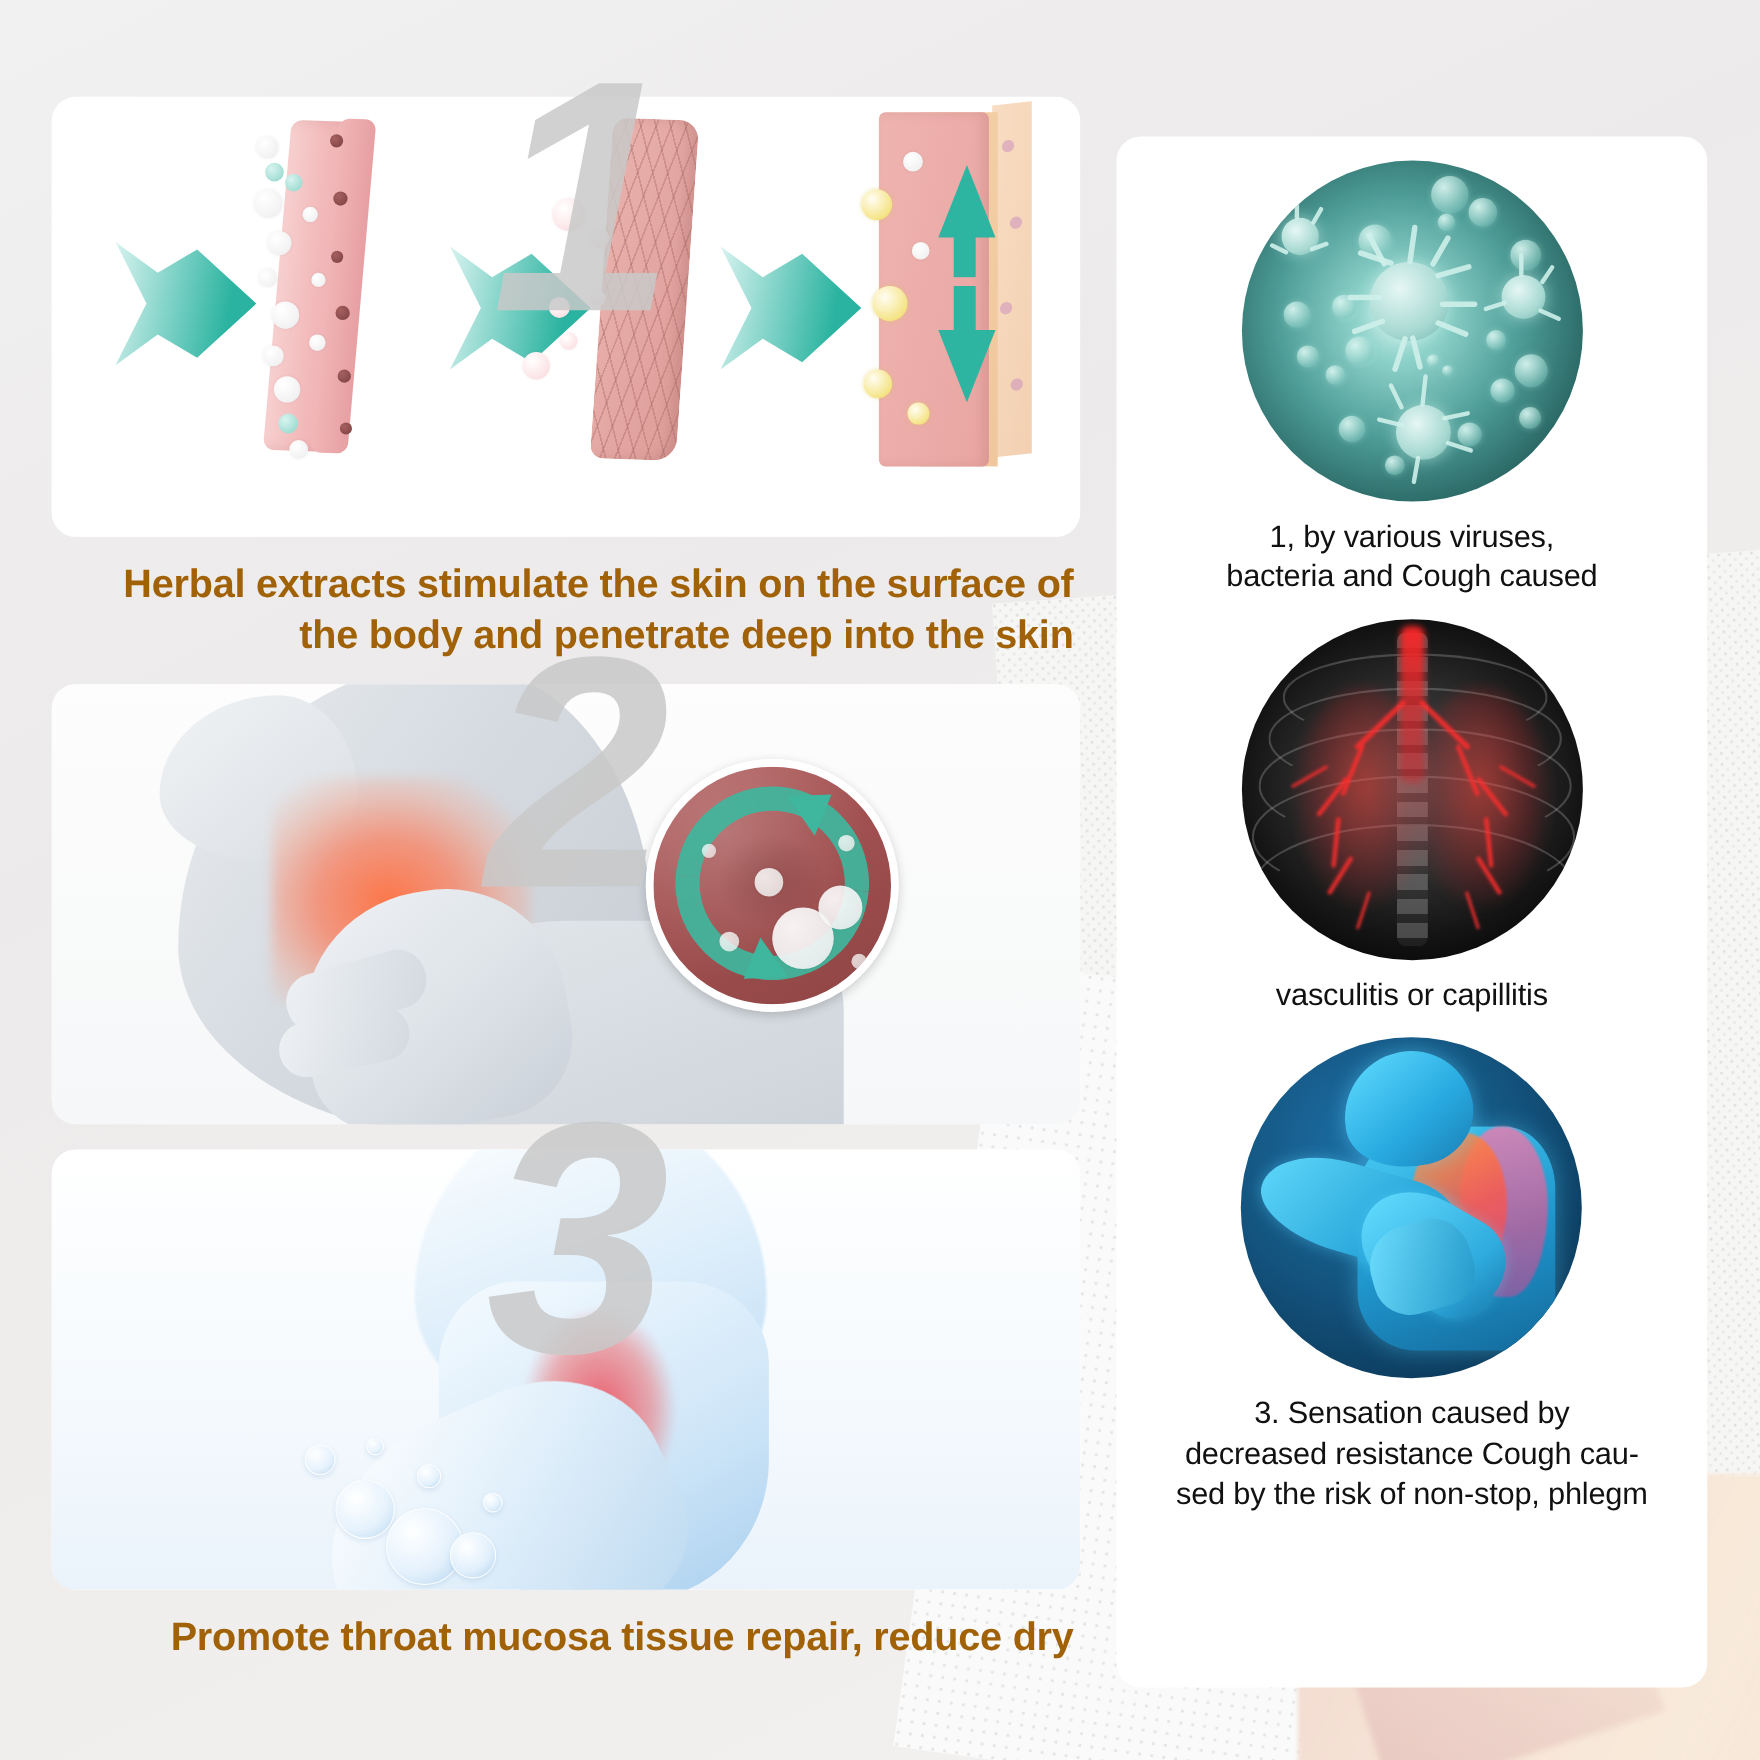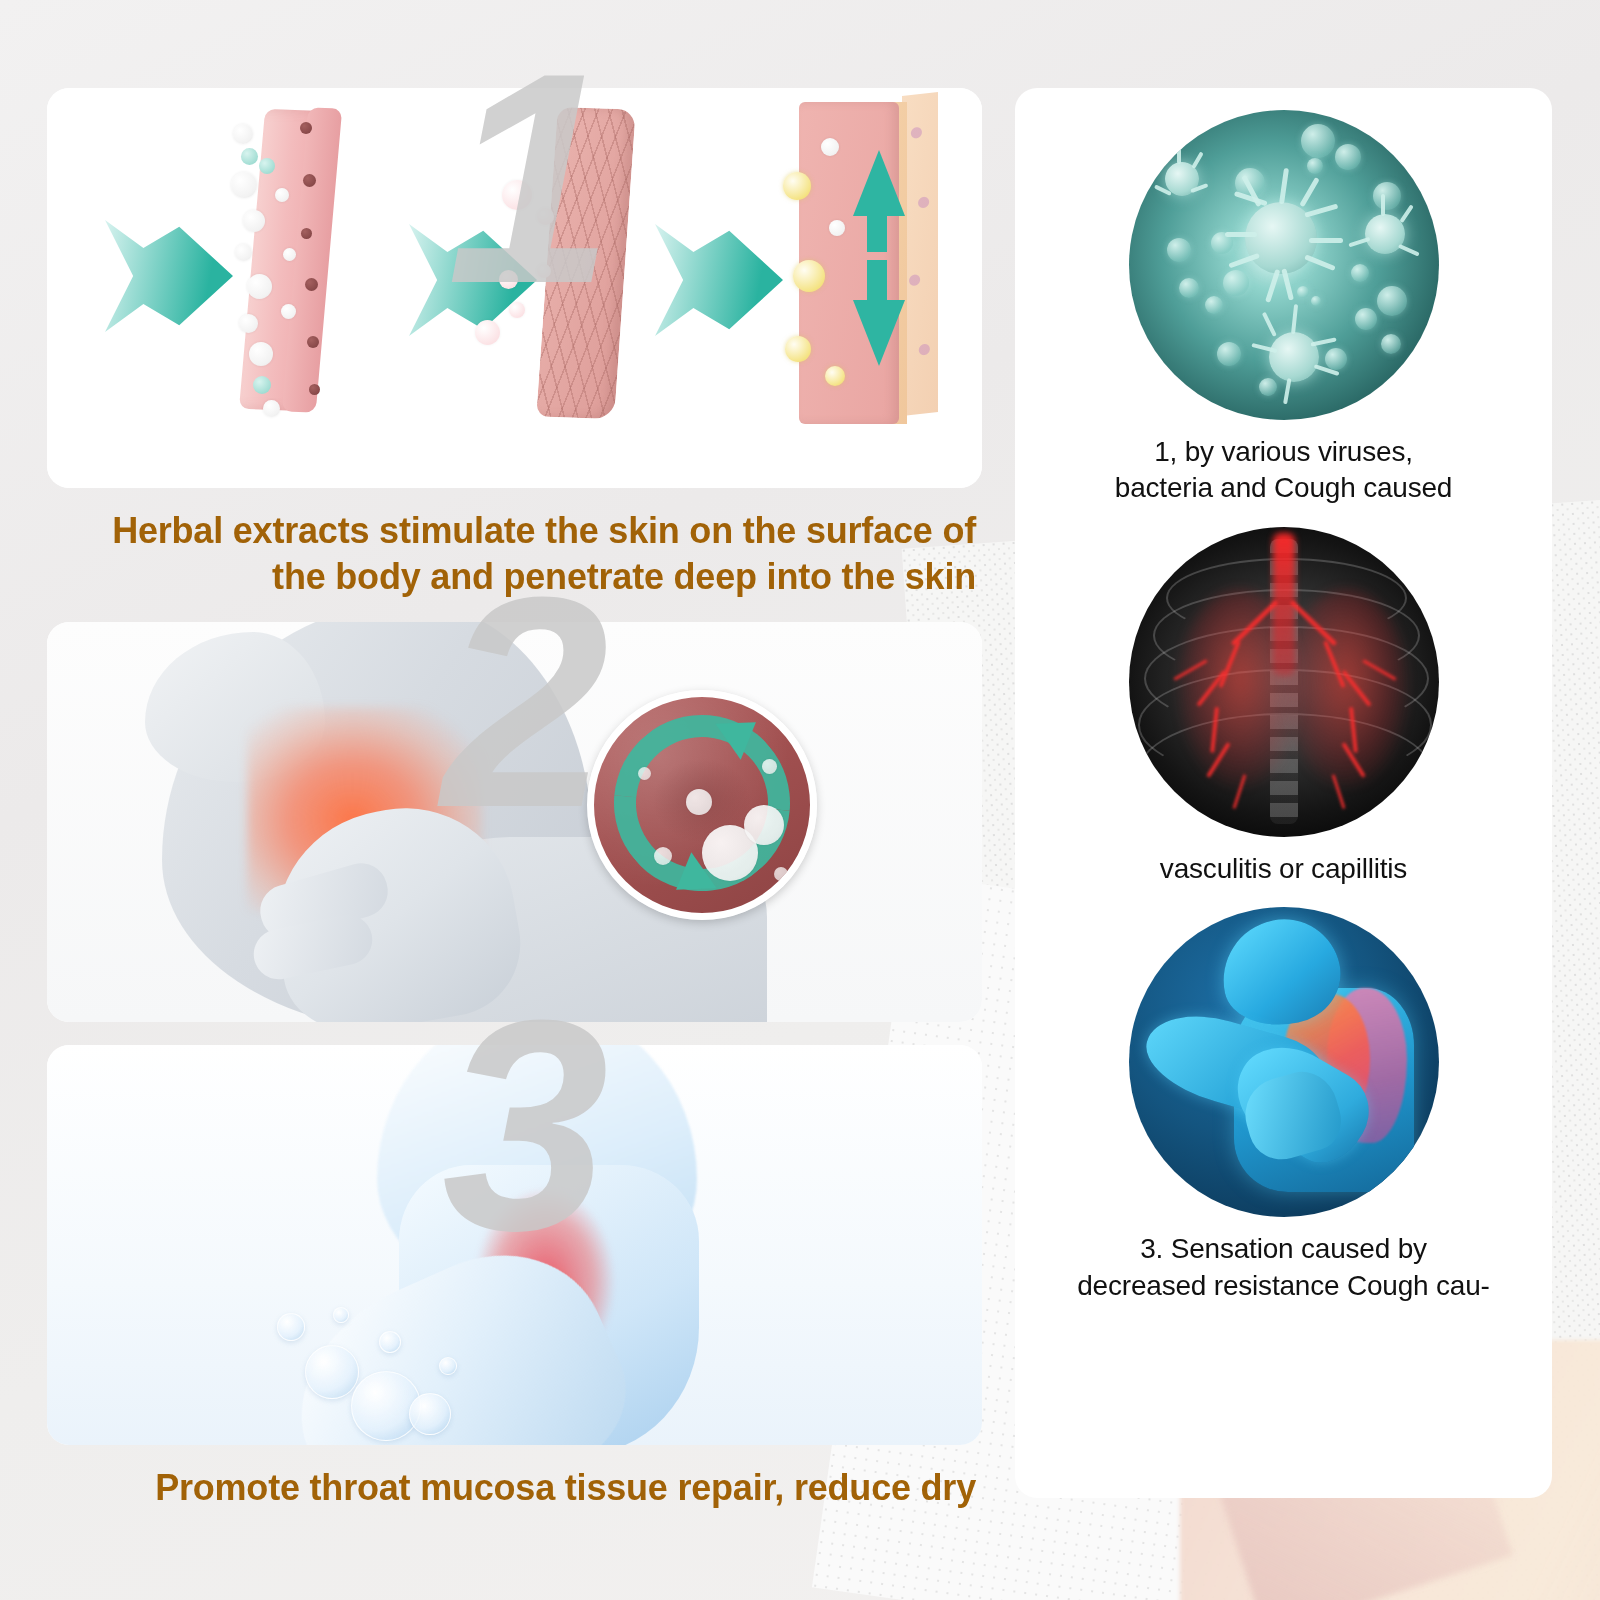--- a/index.html
+++ b/index.html
@@ -98,20 +98,21 @@
 
   .card-right-wrap {
     background: #fff;
     border-radius: 22px;
     height: 1410px;
     padding: 22px 16px 0 16px;
     display: flex;
     flex-direction: column;
     align-items: center;
     gap: 20px;
+    margin-top: 36px;
   }
 
   
   .caption {
     position: relative;
     z-index: 3;
     text-align: right;
     font-size: 36px;
     font-weight: 700;
     line-height: 1.27;
@@ -685,18 +686,19 @@
           <div class="b-lung-l"></div>
           <div class="b-lung-r"></div>
           <div class="b-head"></div>
           <div class="b-arm"></div>
           <div class="b-arm2"></div>
           <div class="b-hand"></div>
         </div>
         <div class="r-caption">
           <div>3. Sensation caused by</div>
           <div>decreased resistance Cough cau-</div>
+          <div>sed by the risk of non-stop, phlegm</div>
         </div>
       </div>
 
     </div>
   </div>
 </div>
 
 </body></html>

